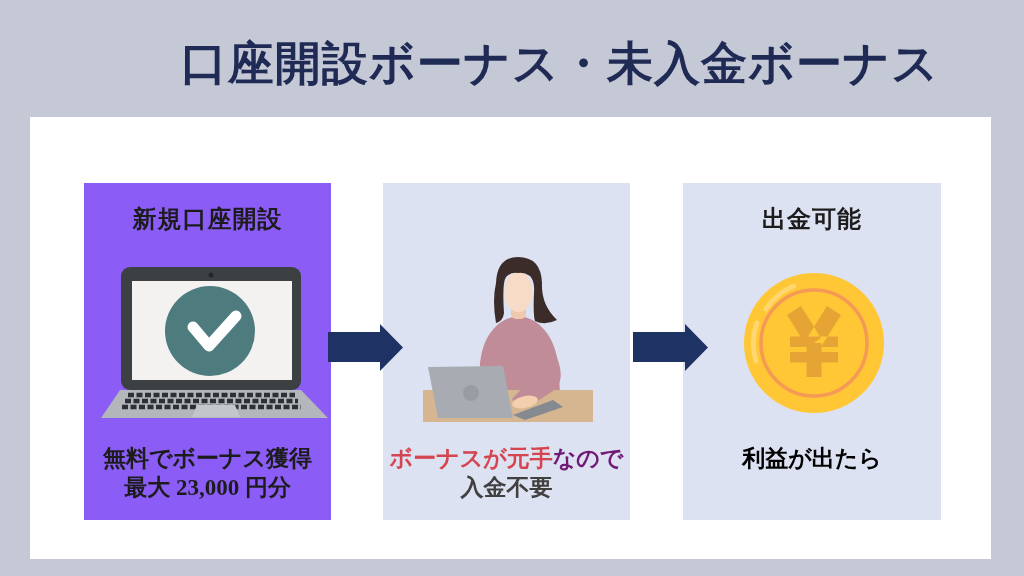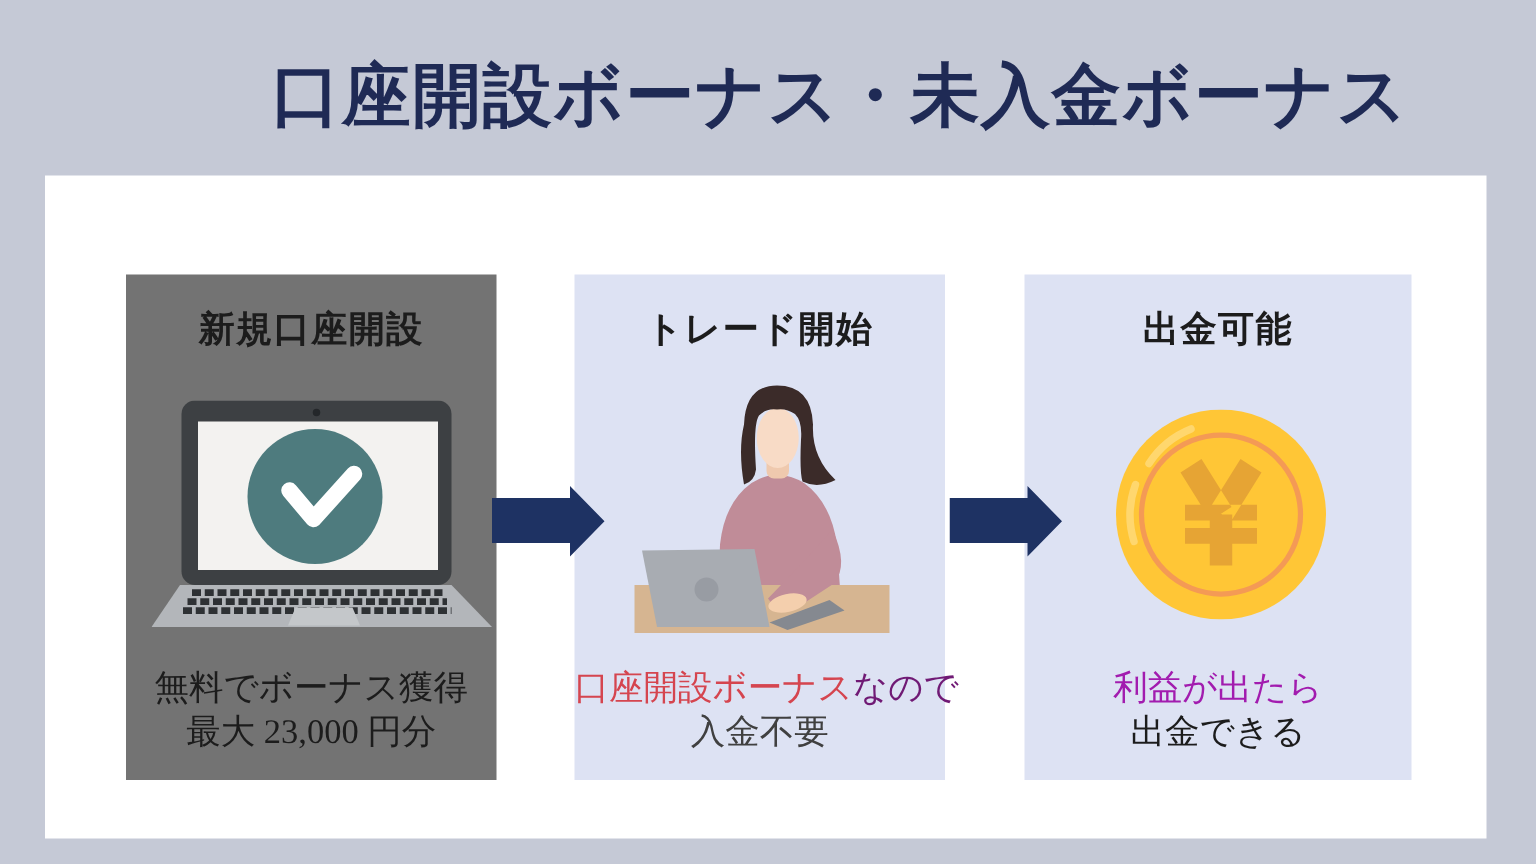--- a/index.html
+++ b/index.html
@@ -25,37 +25,37 @@
     position:absolute; top:20px; left:0; width:100%; margin:0;
     text-align:center; font-size:24px; font-weight:bold; letter-spacing:1px;
     color:#1c1c1c;
   }
   .icon { position:absolute; line-height:0; }
   .icon.laptop { left:17px; top:84px; }
   .icon.woman  { left:22px; top:62px; }
   .icon.coin   { left:61px; top:90px; }
   .caption {
     position:absolute; top:261px; left:0; width:100%; margin:0;
-    text-align:center; font-size:23px; font-weight:normal; line-height:29px;
+    text-align:center; font-size:23px; font-weight:bold; line-height:29px;
     color:#1c1c1c; white-space:nowrap;
   }
   .arrow { position:absolute; top:324px; z-index:2; }
   .arrow.a1 { left:328px; }
   .arrow.a2 { left:633px; }
 </style>
 </head>
 <body>
 
 <div class="stage" style="background-color: rgb(197, 201, 214);">
 
   <h1 class="title" style="color: rgb(31, 42, 85);">口座開設ボーナス・未入金ボーナス</h1>
 
   <div class="panel" style="background-color: rgb(255, 255, 255);">
 
-    <section class="card c1" style="background-color: #737373;">
+    <section class="card c1" style="background-color: #8b5cf6;">
       <h2>新規口座開設</h2>
 
       <div class="icon laptop">
         <svg width="227" height="152" viewBox="0 0 227 152">
           <rect x="20" y="0" width="180" height="123" rx="9" fill="#3d4043"></rect>
           <circle cx="110" cy="8" r="2.5" fill="#24272a"></circle>
           <rect x="31" y="14" width="160" height="99" fill="#f3f2f0"></rect>
           <circle cx="109" cy="64" r="45" fill="#4e7b7e"></circle>
           <polyline points="92,60 108,79 135,49" fill="none" stroke="#ffffff" stroke-width="11" stroke-linecap="round" stroke-linejoin="round"></polyline>
           <polygon points="19,123 200,123 227,151 0,151" fill="#b3b6ba"></polygon>
@@ -66,59 +66,57 @@
         </svg>
       </div>
 
       <p class="caption">
         <span style="color: rgb(28, 28, 28);">無料でボーナス獲得</span><br>
         <span style="color: rgb(28, 28, 28);">最大 23,000 円分</span>
       </p>
     </section>
 
     <section class="card c2" style="background-color: rgb(221, 226, 243);">
-      <h2>トレード開始</h2>
 
       <div class="icon woman">
         <svg width="220" height="185" viewBox="0 0 220 185">
           <path d="M74,147 L75,118 Q78,90 96,77 Q106,71 113,72 Q121,71 131,77 Q149,90 153,118 L155,147 Z" fill="#c08c98"></path>
           <rect x="18" y="145" width="170" height="32" fill="#d6b591"></rect>
           <polygon points="23,122 98,121 108,173 33,173" fill="#a8acb2"></polygon>
           <circle cx="66" cy="148" r="8" fill="#989ca3"></circle>
           <polygon points="108,170 148,155 158,162 120,175" fill="#858990"></polygon>
           <path d="M150,108 Q161,132 151,144 L125,161 Q112,163 107,154 L132,128 Z" fill="#c08c98"></path>
           <ellipse cx="120" cy="157" rx="13" ry="6" fill="#f4cfad" transform="rotate(-12 120 157)"></ellipse>
           <rect x="106" y="54" width="15" height="20" rx="5" fill="#efc9ae"></rect>
           <ellipse cx="113.5" cy="47" rx="14" ry="20" fill="#f8dbc6"></ellipse>
           <path d="M91,78 Q87,55 91,38 Q92,12 113,12 Q136,12 137,38 Q136,60 152,75 Q140,81 130,76 Q128,70 129,48 Q130,36 125,31 Q119,27 113,28 Q106,27 101,32 Q97,38 99,68 Q98,76 91,78 Z" fill="#3b2b29"></path>
         </svg>
       </div>
 
       <p class="caption">
-        <span style="color: rgb(213, 69, 79);">口座開設ボーナス</span><span style="color: #701a75;">なので</span><br>
+        <span style="color: rgb(213, 69, 79);">ボーナスが元手</span><span style="color: #701a75;">なので</span><br>
         <span style="color: #404040;">入金不要</span>
       </p>
     </section>
 
     <section class="card c3" style="background-color: rgb(221, 226, 243);">
       <h2>出金可能</h2>
 
       <div class="icon coin">
         <svg width="140" height="140" viewBox="0 0 140 140">
           <circle cx="70" cy="70" r="70" fill="#ffc636"></circle>
           <path d="M12,88 A60,60 0 0 1 13,50" fill="none" stroke="#ffd76e" stroke-width="5" stroke-linecap="round"></path>
           <path d="M22,36 A60,60 0 0 1 50,13" fill="none" stroke="#ffd76e" stroke-width="5" stroke-linecap="round"></path>
           <circle cx="70" cy="70" r="53" fill="none" stroke="#f49a55" stroke-width="3.5"></circle>
           <path d="M43,42 57,33 77,65 63,74 Z M97,42 83,33 63,65 77,74 Z M62.5,70 h15 v34 h-15 Z M46,63.5 h48 v10.5 h-48 Z M46,79 h48 v10.5 h-48 Z" fill="#e6a434"></path>
         </svg>
       </div>
 
       <p class="caption">
-        <span style="color: #a21caf;">利益が出たら</span><br>
-        <span style="color: rgb(28, 28, 28);">出金できる</span>
+        <span style="color: #000000;">利益が出たら</span><br>
       </p>
     </section>
   </div>
 
   <svg class="arrow a1" width="76" height="48" viewBox="0 0 76 48">
     <polygon points="0,8 52,8 52,0 75,23.5 52,47 52,38 0,38" fill="#1e3263"></polygon>
   </svg>
   <svg class="arrow a2" width="76" height="48" viewBox="0 0 76 48">
     <polygon points="0,8 52,8 52,0 75,23.5 52,47 52,38 0,38" fill="#1e3263"></polygon>
   </svg>

